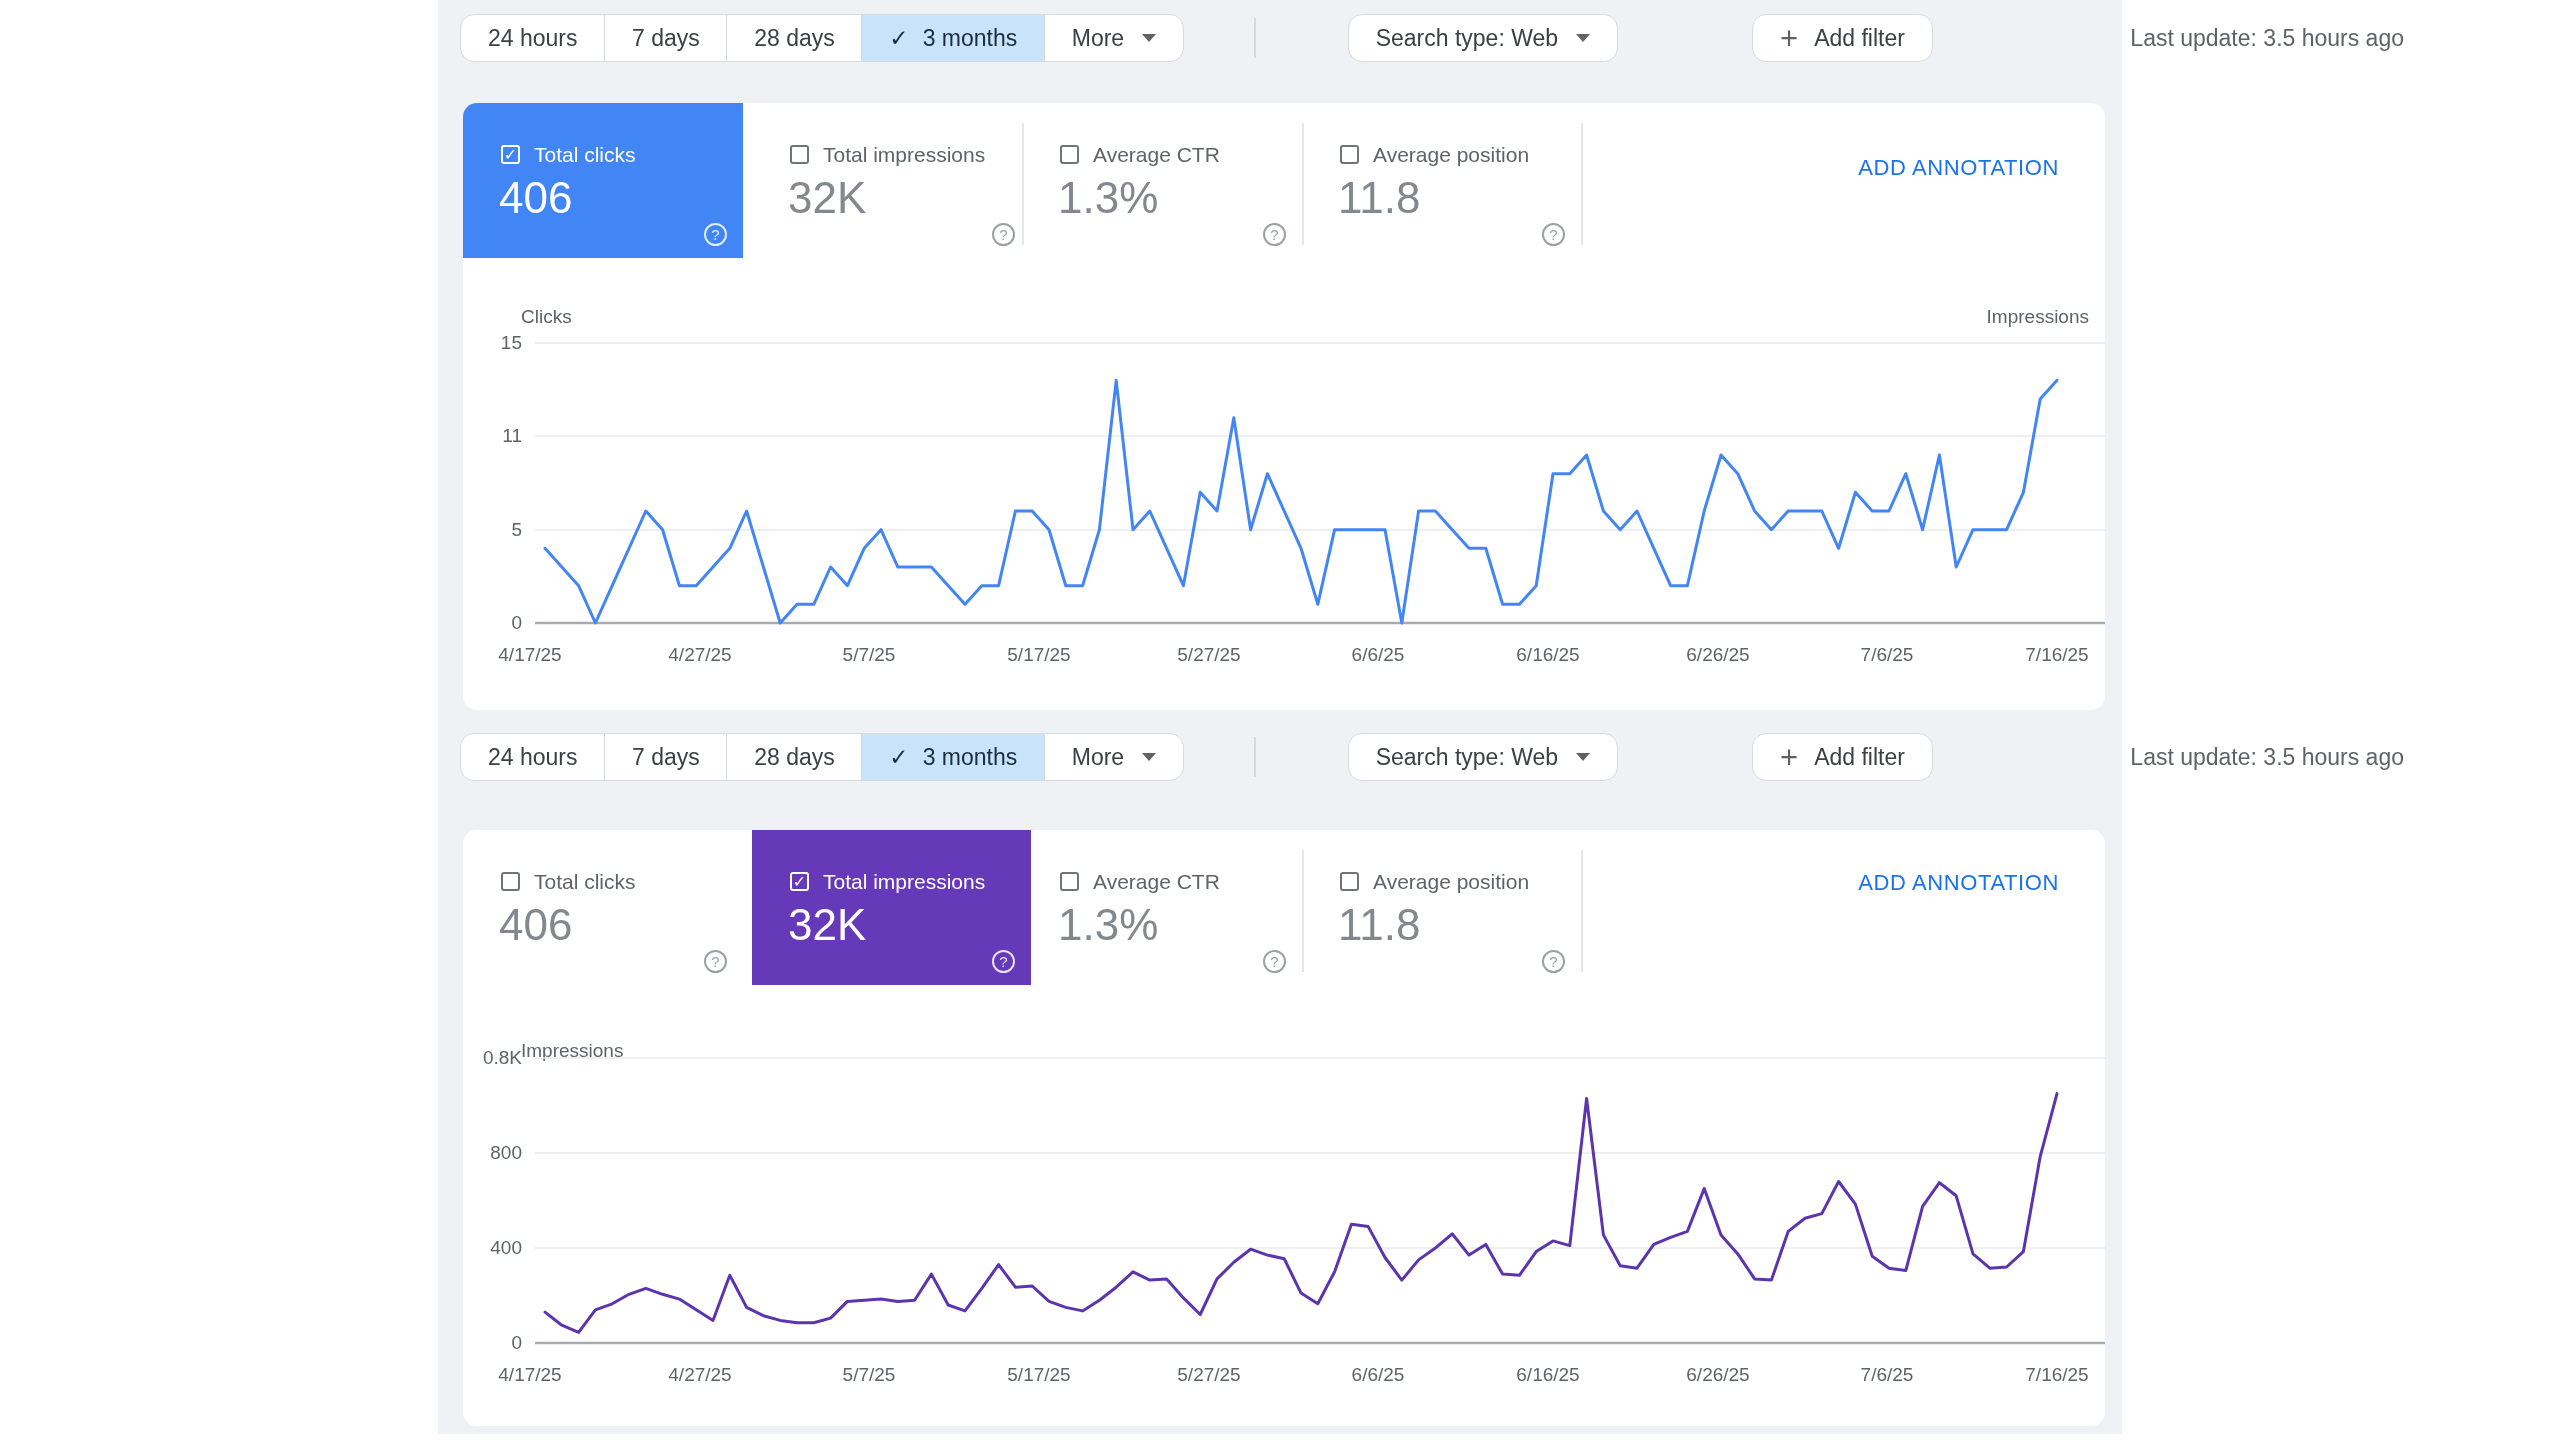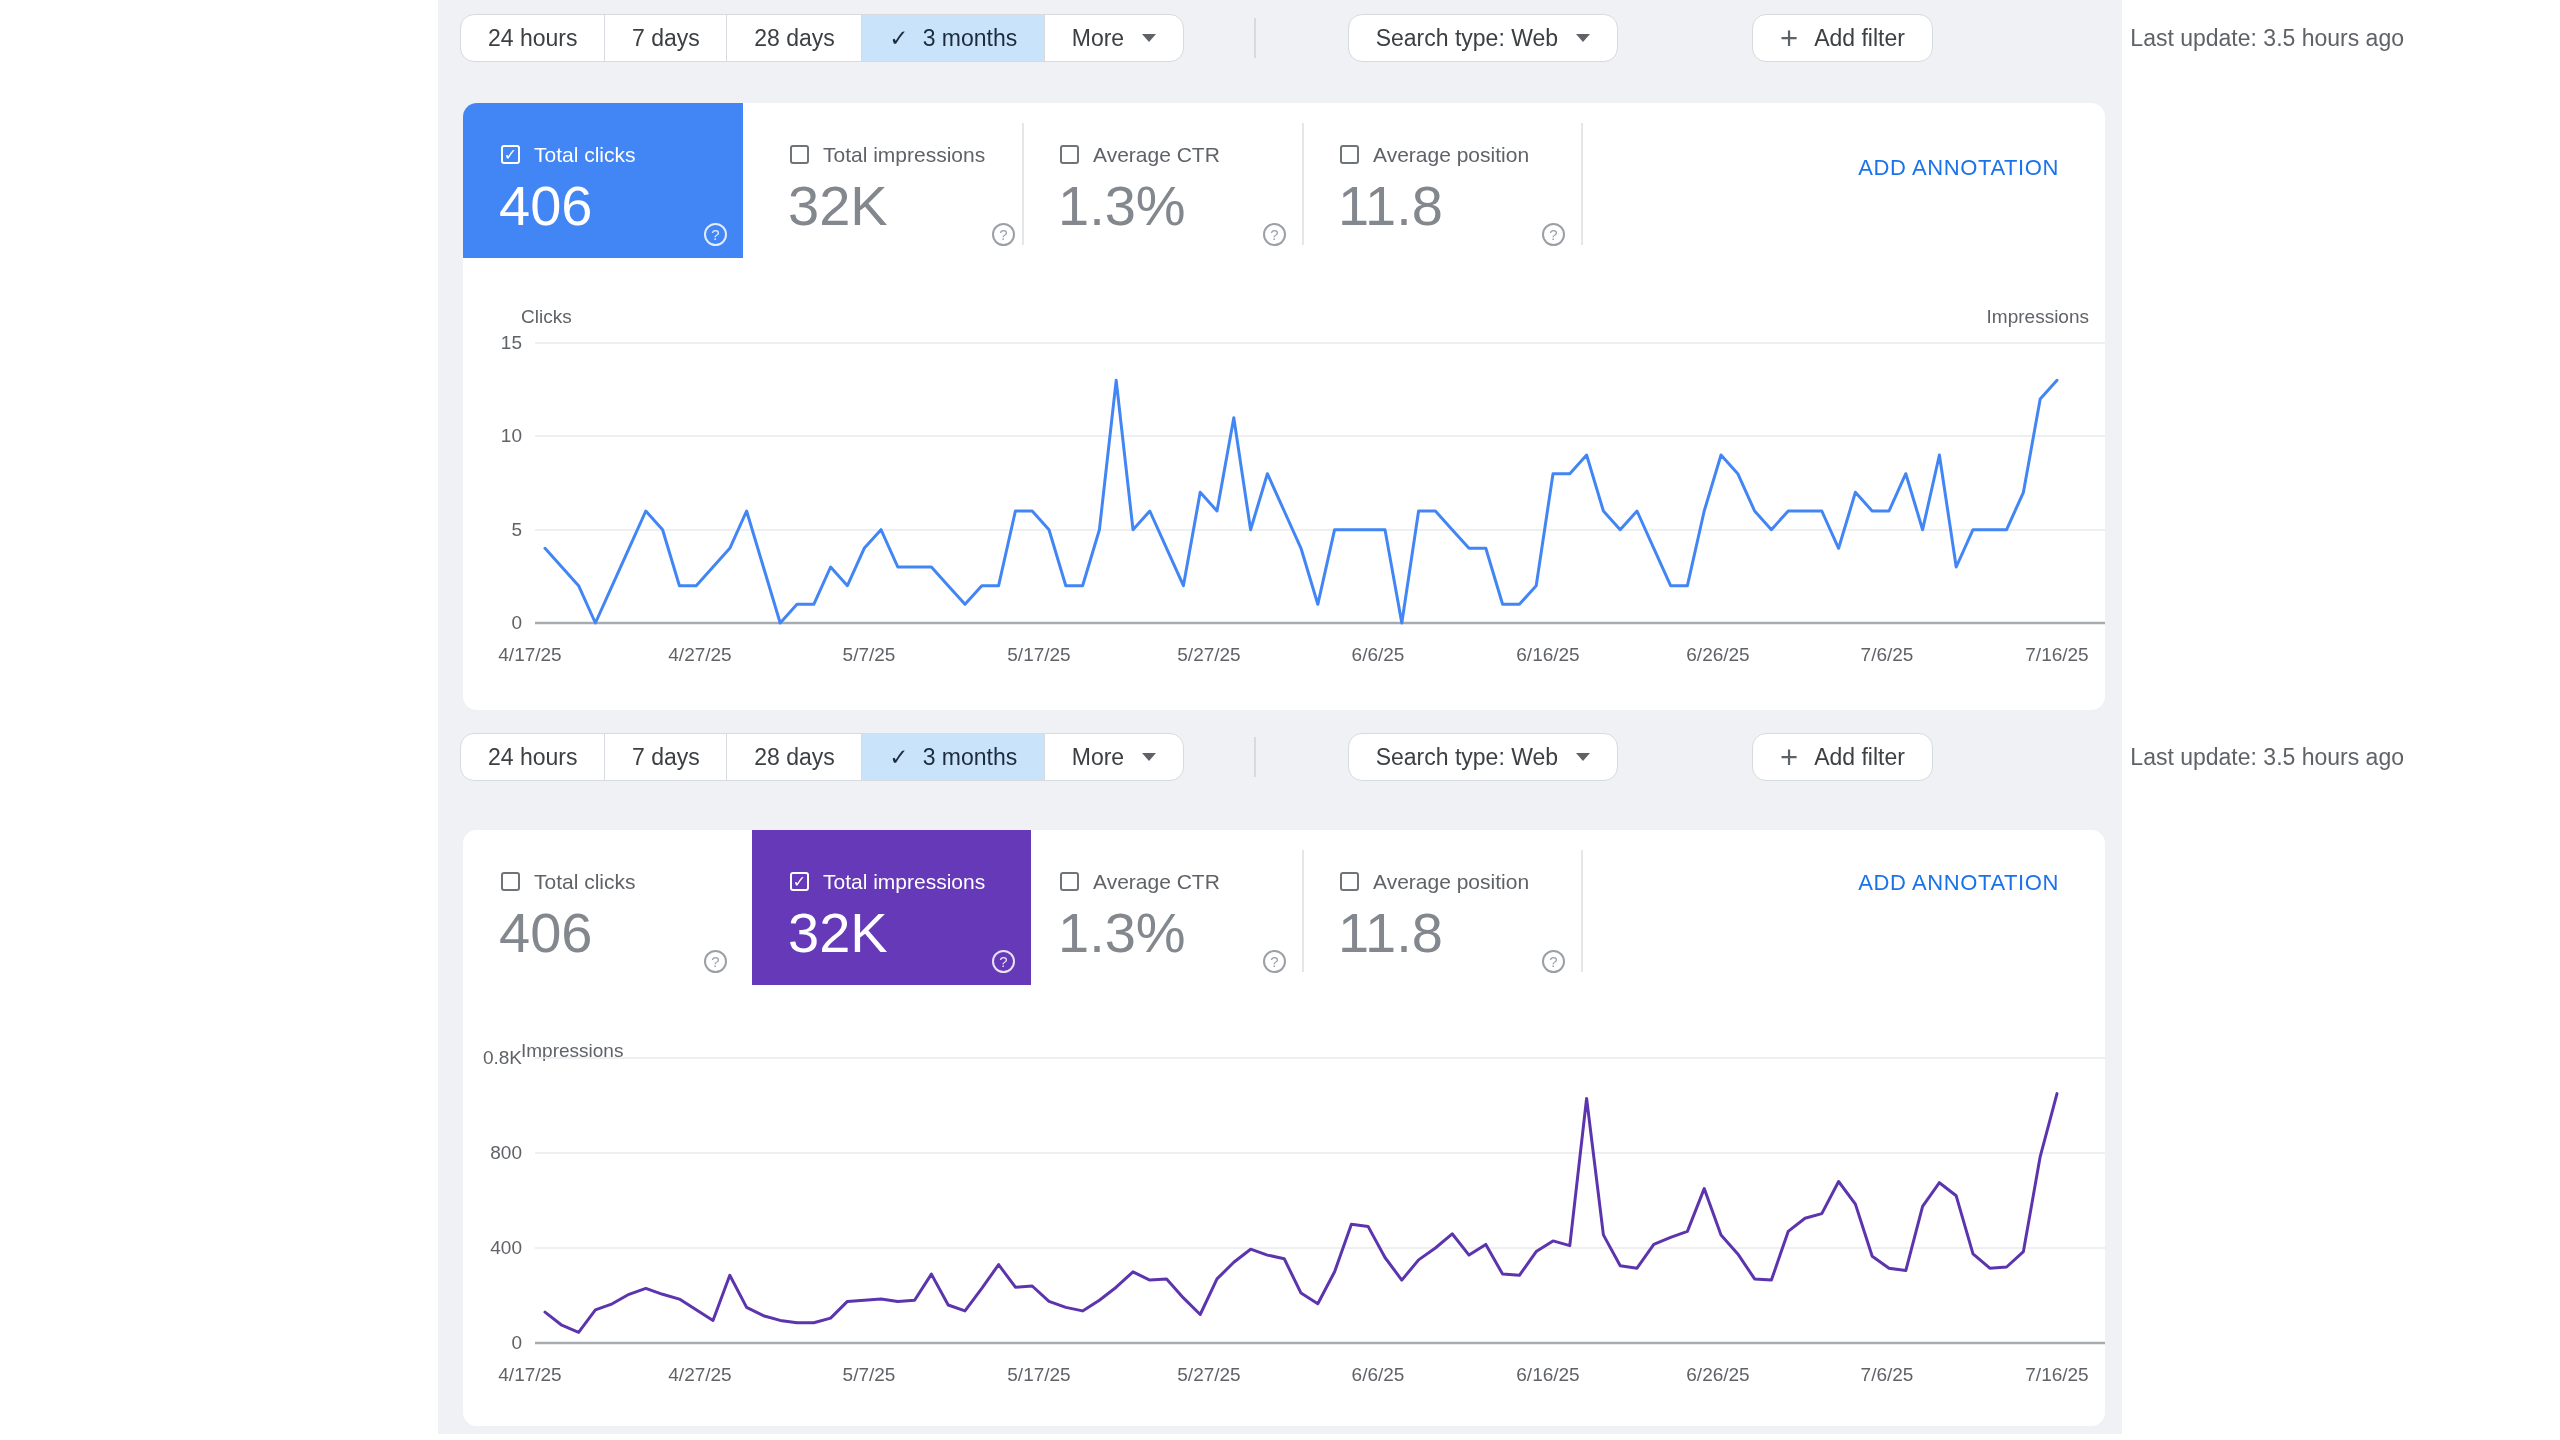--- a/index.html
+++ b/index.html
@@ -35,21 +35,21 @@
   .card.c0{left:0;width:280px;}  .card.c1{left:280px;width:279px;margin-left:9px;}
   .card.c2{left:559px;width:280px;} .card.c3{left:839px;width:279px;}
   .card.sel-blue{background:#4285f4;border-radius:14px 0 0 0;}
   .card.sel-purple{background:#6639b8;}
   .card-divider{position:absolute;top:20px;height:122px;width:1.5px;background:#e4e6ea;}
   .cbx{position:absolute;left:38px;top:42px;width:19px;height:19px;box-sizing:border-box;
        border:2.5px solid #6f7479;border-radius:3px;font-size:16px;line-height:15px;text-align:center;color:#fff;}
   .card.colored .cbx{border-color:#fff;}
   .card-label{position:absolute;left:71px;top:40px;font-size:21px;color:#5f6368;white-space:nowrap;}
   .card.colored .card-label{color:#fff;}
-  .card-value{position:absolute;left:36px;top:70px;font-size:56px;color:#83888e;letter-spacing:0;}
+  .card-value{position:absolute;left:36px;top:70px;font-size:44px;color:#83888e;letter-spacing:0;}
   .card.colored .card-value{color:#fff;}
   .help{position:absolute;right:16px;bottom:12px;width:23px;height:23px;box-sizing:border-box;
         border:2px solid #9aa0a6;border-radius:50%;color:#9aa0a6;font-size:15px;
         display:flex;align-items:center;justify-content:center;}
   .card.colored .help{border-color:rgba(255,255,255,.85);color:rgba(255,255,255,.85);}
   .add-annotation{position:absolute;right:46px;font-size:22px;font-weight:500;letter-spacing:.6px;
         color:#1a73e8;cursor:pointer;white-space:nowrap;text-align:right;}
   .panel1 .add-annotation{top:52px;} .panel2 .add-annotation{top:40px;}
 
   
@@ -127,21 +127,21 @@
       <span class="card-value">11.8</span>
       <span class="help">?</span>
     </div>
 
     <div class="add-annotation">ADD ANNOTATION</div>
 
     <div class="corner-label" style="left:34px;top:203px;">Clicks</div>
     <div class="corner-label" style="right:16px;top:203px;">Impressions</div>
 
     <div class="ytick" style="top:229px;">15</div>
-    <div class="ytick" style="top:322px;">10</div>
+    <div class="ytick" style="top:322px;">11</div>
     <div class="ytick" style="top:416px;">5</div>
     <div class="ytick" style="top:509px;">0</div>
 
     <svg id="chart1" class="chart-svg" style="top:227px;" viewBox="0 0 1570 300">
         <line x1="0" x2="1570" y1="13" y2="13" stroke="#e8eaed" stroke-width="1.5"></line>
         <line x1="0" x2="1570" y1="106" y2="106" stroke="#e8eaed" stroke-width="1.5"></line>
         <line x1="0" x2="1570" y1="200" y2="200" stroke="#e8eaed" stroke-width="1.5"></line>
         <line x1="0" x2="1570" y1="293" y2="293" stroke="#a6abb0" stroke-width="2.5"></line>
         <polyline points="10.0,218.3 26.8,237.0 43.6,255.7 60.4,293.0 77.2,255.7 94.0,218.3 110.8,181.0 127.6,199.7 144.4,255.7 161.2,255.7 178.0,237.0 194.8,218.3 211.6,181.0 228.4,237.0 245.2,293.0 262.0,274.3 278.8,274.3 295.6,237.0 312.4,255.7 329.2,218.3 346.0,199.7 362.8,237.0 379.6,237.0 396.4,237.0 413.2,255.7 430.0,274.3 446.8,255.7 463.6,255.7 480.4,181.0 497.2,181.0 514.0,199.7 530.8,255.7 547.6,255.7 564.4,199.7 581.2,50.3 598.0,199.7 614.8,181.0 631.6,218.3 648.4,255.7 665.2,162.3 682.0,181.0 698.8,87.7 715.6,199.7 732.4,143.7 749.2,181.0 766.0,218.3 782.8,274.3 799.6,199.7 816.4,199.7 833.2,199.7 850.0,199.7 866.8,293.0 883.6,181.0 900.4,181.0 917.2,199.7 934.0,218.3 950.8,218.3 967.6,274.3 984.4,274.3 1001.2,255.7 1018.0,143.7 1034.8,143.7 1051.6,125.0 1068.4,181.0 1085.2,199.7 1102.0,181.0 1118.8,218.3 1135.6,255.7 1152.4,255.7 1169.2,181.0 1186.0,125.0 1202.8,143.7 1219.6,181.0 1236.4,199.7 1253.2,181.0 1270.0,181.0 1286.8,181.0 1303.6,218.3 1320.4,162.3 1337.2,181.0 1354.0,181.0 1370.8,143.7 1387.6,199.7 1404.4,125.0 1421.2,237.0 1438.0,199.7 1454.8,199.7 1471.6,199.7 1488.4,162.3 1505.2,69.0 1522.0,50.3" fill="none" stroke="#4285f4" stroke-width="3" stroke-linejoin="round" stroke-linecap="round"></polyline>
       </svg>

